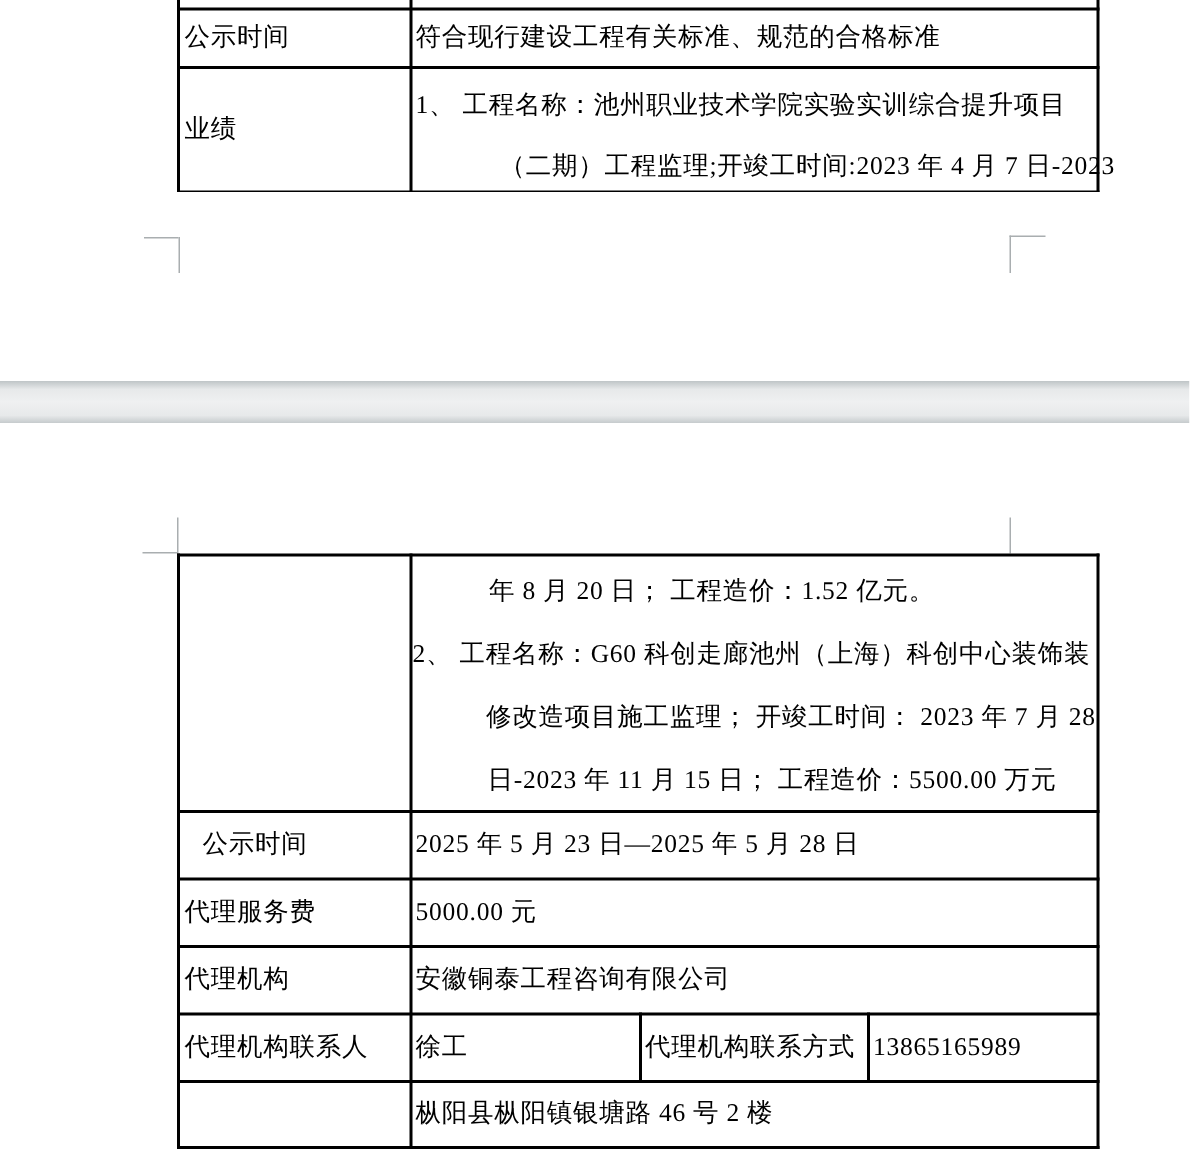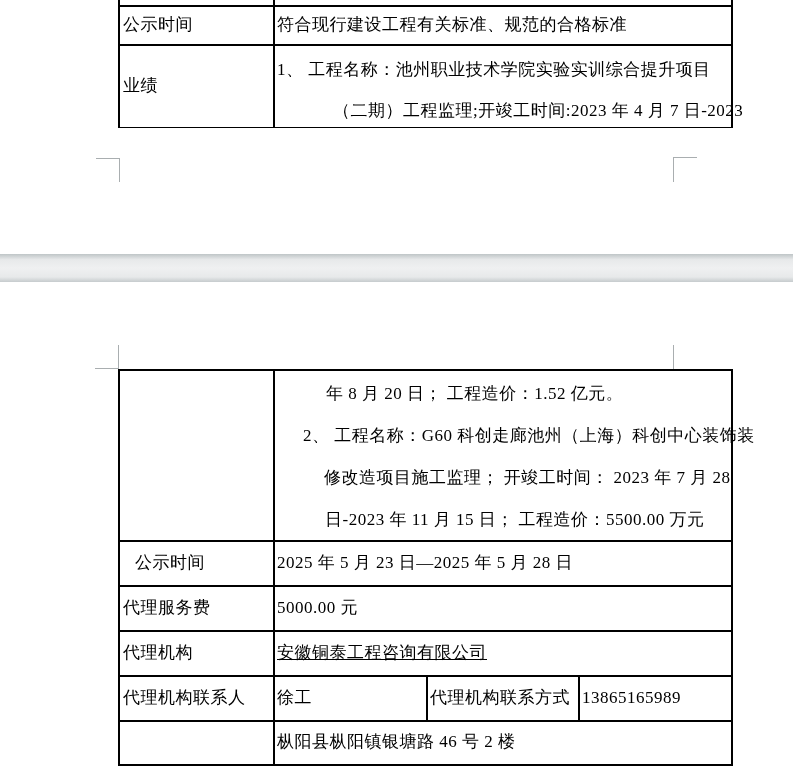--- a/index.html
+++ b/index.html
@@ -72,32 +72,32 @@
 
   <div class="bl h" style="left:0;top:0;width:614.5px;"></div>
   <div class="bl h" style="left:0;top:171px;width:614.5px;"></div>
   <div class="bl h" style="left:0;top:216px;width:614.5px;"></div>
   <div class="bl h" style="left:0;top:261px;width:614.5px;"></div>
   <div class="bl h" style="left:0;top:306px;width:614.5px;"></div>
   <div class="bl h" style="left:0;top:351px;width:614.5px;"></div>
   <div class="bl h" style="left:0;top:395px;width:614.5px;"></div>
 
   <div class="cell" style="left:208px;top:11px;height:28px;line-height:28px;">年 8 月 20 日； 工程造价：1.52 亿元。</div>
-  <div class="cell" style="left:157px;top:53px;height:28px;line-height:28px;padding-left:28px;">2、 工程名称：G60 科创走廊池州（上海）科创中心装饰装</div>
+  <div class="cell" style="left:157px;top:53px;height:28px;line-height:28px;">2、 工程名称：G60 科创走廊池州（上海）科创中心装饰装</div>
   <div class="cell" style="left:206px;top:95px;height:28px;line-height:28px;">修改造项目施工监理； 开竣工时间： 2023 年 7 月 28</div>
   <div class="cell" style="left:207px;top:137px;height:28px;line-height:28px;">日-2023 年 11 月 15 日； 工程造价：5500.00 万元</div>
 
   <div class="cell lab" style="top:171px;height:45px;line-height:45px;margin-left:12px;">公示时间</div>
   <div class="cell" style="left:159px;top:171px;height:45px;line-height:45px;text-align:right;">2025 年 5 月 23 日—2025 年 5 月 28 日</div>
 
   <div class="cell lab" style="top:216px;height:45px;line-height:45px;">代理服务费</div>
   <div class="cell" style="left:159px;top:216px;height:45px;line-height:45px;">5000.00 元</div>
 
   <div class="cell lab" style="top:261px;height:45px;line-height:45px;">代理机构</div>
-  <div class="cell" style="left:159px;top:261px;height:45px;line-height:45px;text-decoration:underline;">安徽铜泰工程咨询有限公司</div>
+  <div class="cell" style="left:159px;top:261px;height:45px;line-height:45px;">安徽铜泰工程咨询有限公司</div>
 
   <div class="cell lab" style="top:306px;height:45px;line-height:45px;">代理机构联系人</div>
   <div class="cell" style="left:159px;top:306px;height:45px;line-height:45px;">徐工</div>
   <div class="cell" style="left:312px;top:306px;height:45px;line-height:45px;">代理机构联系方式</div>
   <div class="cell" style="left:464px;top:306px;height:45px;line-height:45px;">13865165989</div>
 
   <div class="cell lab" style="top:351px;height:44px;line-height:44px;margin-top:48px;">代理机构联系地址</div>
   <div class="cell" style="left:159px;top:351px;height:44px;line-height:44px;">枞阳县枞阳镇银塘路 46 号 2 楼</div>
 </div>
 

